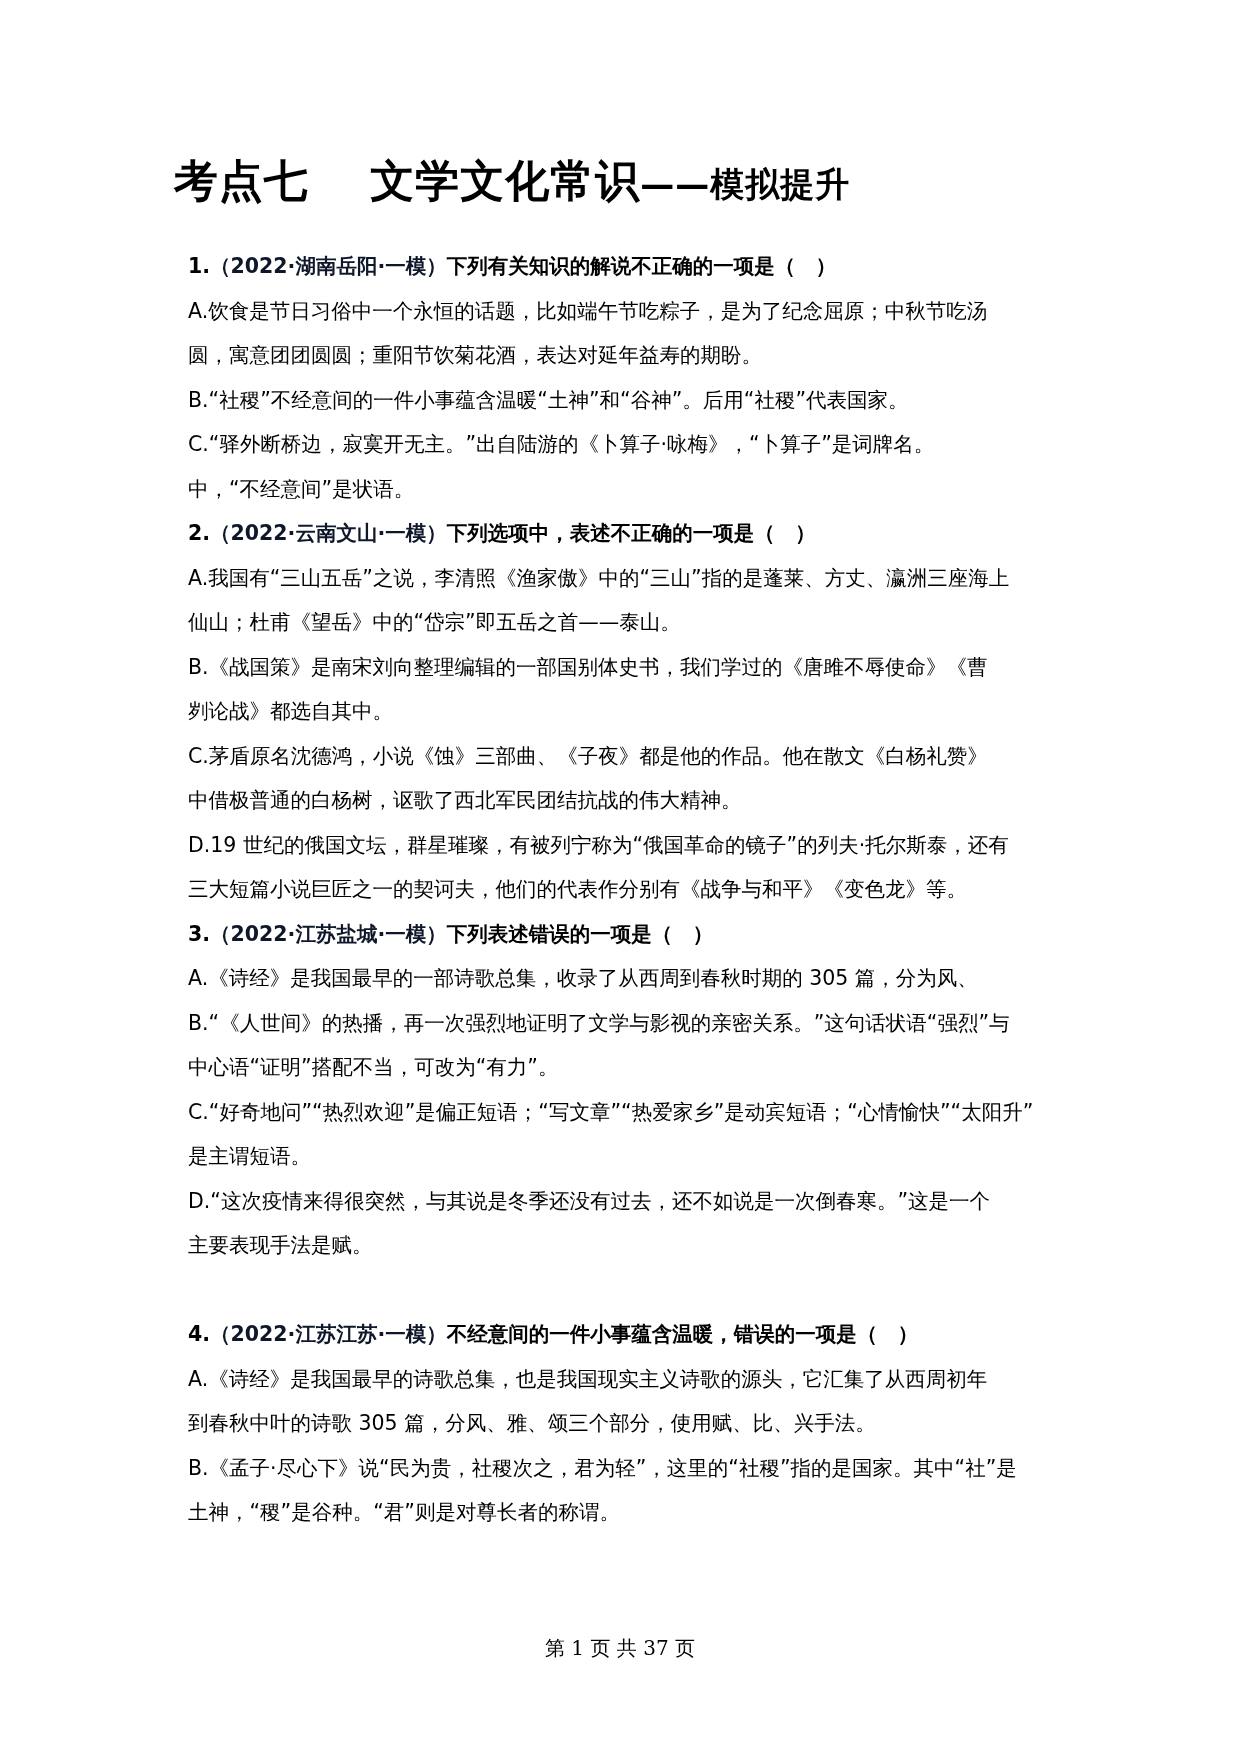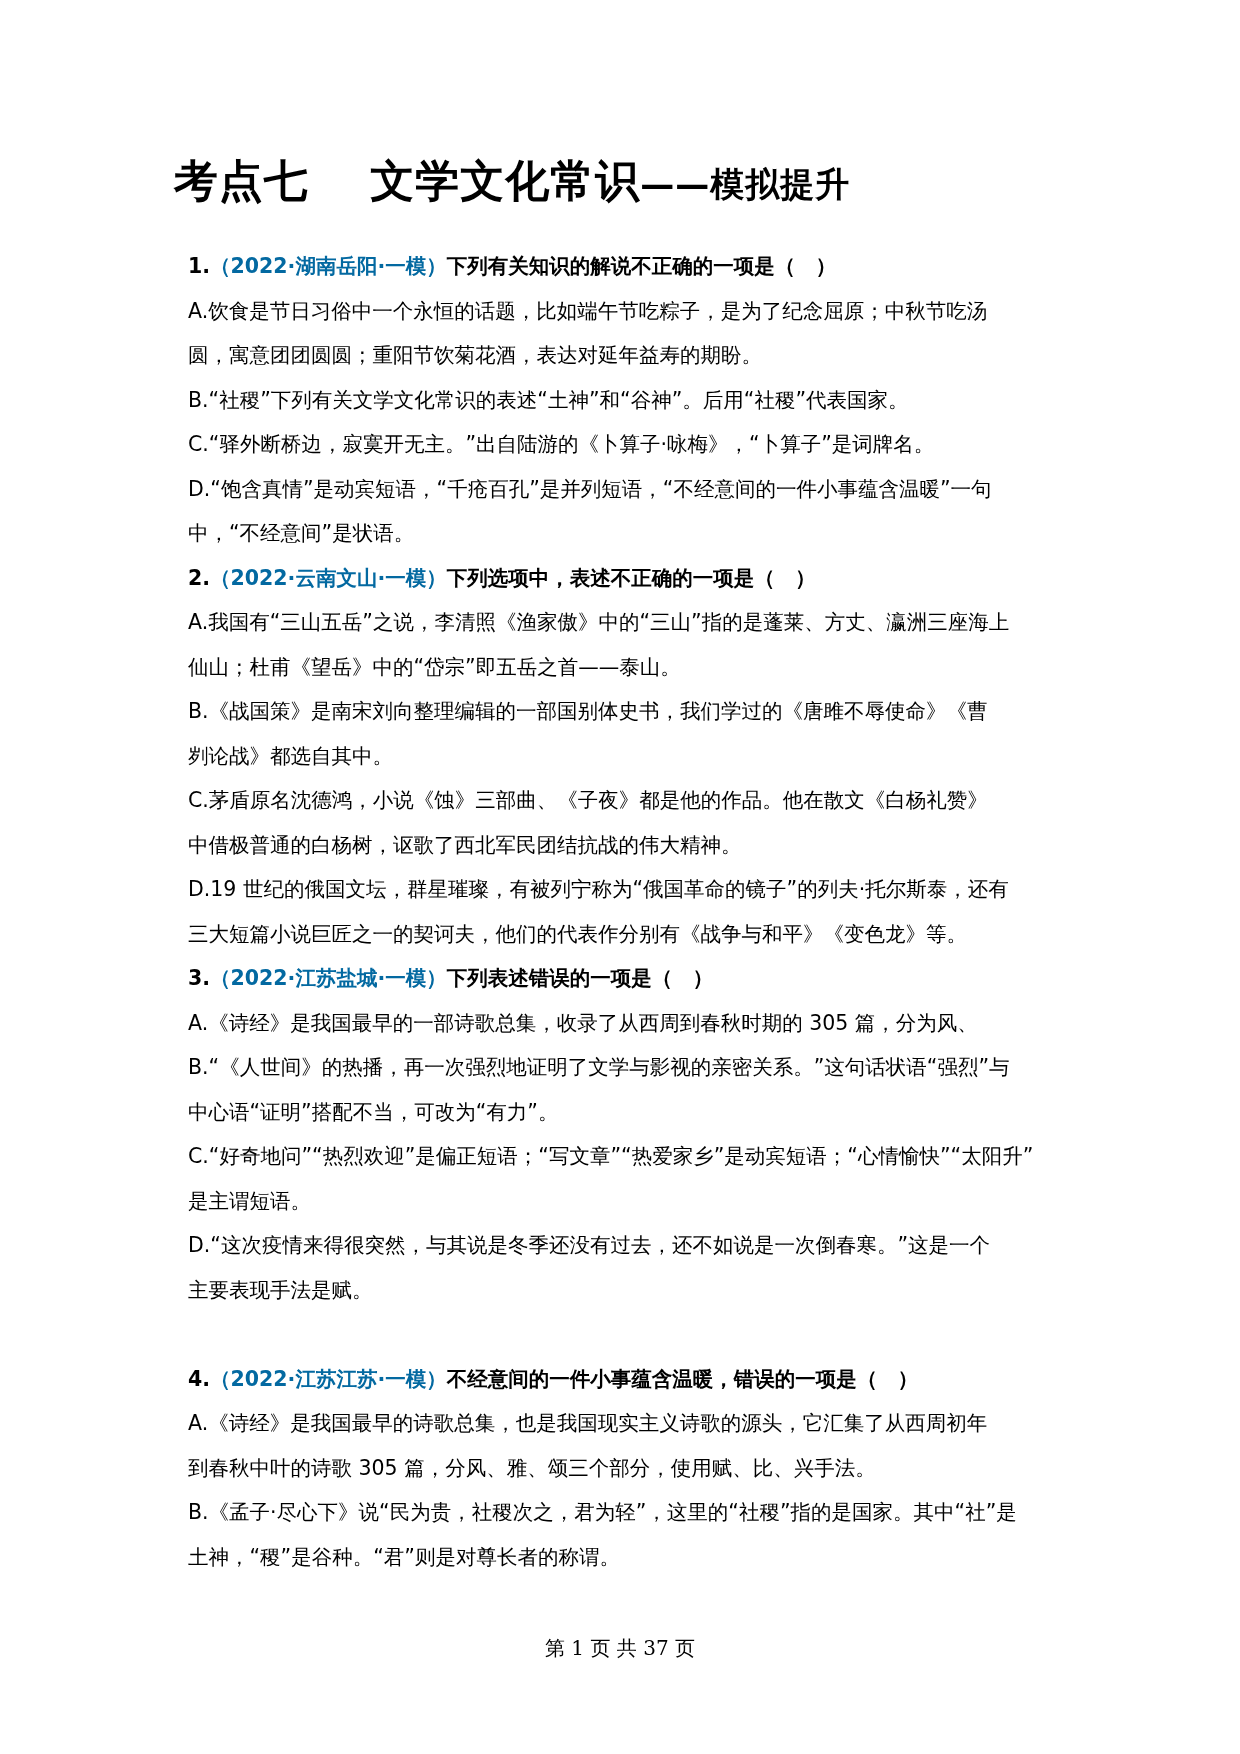--- a/index.html
+++ b/index.html
@@ -5,43 +5,42 @@
   html, body { margin: 0; padding: 0; background: #ffffff; }
   body { width: 1240px; height: 1754px; position: relative; overflow: hidden;
          font-family: "DejaVu Sans", "Liberation Sans", sans-serif; color: #000; }
   .page-title { position: absolute; top: 152px; left: 0; width: 1024px; text-align: center;
                 font-size: 44px; font-weight: bold; letter-spacing: 1px; }
   .page-title .sub { font-size: 34px; }
   .content { position: absolute; left: 188px; top: 244px; width: 880px; }
   .line { font-size: 20.5px; line-height: 44.5px; height: 44.5px; white-space: nowrap; }
   .q-head { font-weight: bold; }
   .q-num { font-weight: bold; }
-  .src { color: #0369a1; font-weight: bold; }
+  .src { color: #0f172a; font-weight: bold; }
   .gap { height: 44.5px; }
   .footer { position: absolute; top: 1635px; left: 0; width: 1240px; text-align: center;
             font-family: "DejaVu Serif", "Liberation Serif", serif; font-size: 20px; }
 </style>
 </head>
 <body>
 
 <div class="page-title">
   <span>考点七　 文学文化常识</span><span class="sub">——模拟提升</span>
 </div>
 
 <div class="content">
 
   <div class="question">
     <div class="line q-head">
       <span class="q-num">1.</span><span class="src">（2022·湖南岳阳·一模）</span><span>下列有关知识的解说不正确的一项是（　）</span>
     </div>
     <div class="line">A.饮食是节日习俗中一个永恒的话题，比如端午节吃粽子，是为了纪念屈原；中秋节吃汤</div>
     <div class="line">圆，寓意团团圆圆；重阳节饮菊花酒，表达对延年益寿的期盼。</div>
-    <div class="line">B.“社稷”下列有关文学文化常识的表述“土神”和“谷神”。后用“社稷”代表国家。</div>
+    <div class="line">B.“社稷”不经意间的一件小事蕴含温暖“土神”和“谷神”。后用“社稷”代表国家。</div>
     <div class="line">C.“驿外断桥边，寂寞开无主。”出自陆游的《卜算子·咏梅》，“卜算子”是词牌名。</div>
-    <div class="line">D.“饱含真情”是动宾短语，“千疮百孔”是并列短语，“不经意间的一件小事蕴含温暖”一句</div>
     <div class="line">中，“不经意间”是状语。</div>
   </div>
 
   <div class="question">
     <div class="line q-head">
       <span class="q-num">2.</span><span class="src">（2022·云南文山·一模）</span><span>下列选项中，表述不正确的一项是（　）</span>
     </div>
     <div class="line">A.我国有“三山五岳”之说，李清照《渔家傲》中的“三山”指的是蓬莱、方丈、瀛洲三座海上</div>
     <div class="line">仙山；杜甫《望岳》中的“岱宗”即五岳之首——泰山。</div>
     <div class="line">B.《战国策》是南宋刘向整理编辑的一部国别体史书，我们学过的《唐雎不辱使命》《曹</div>

